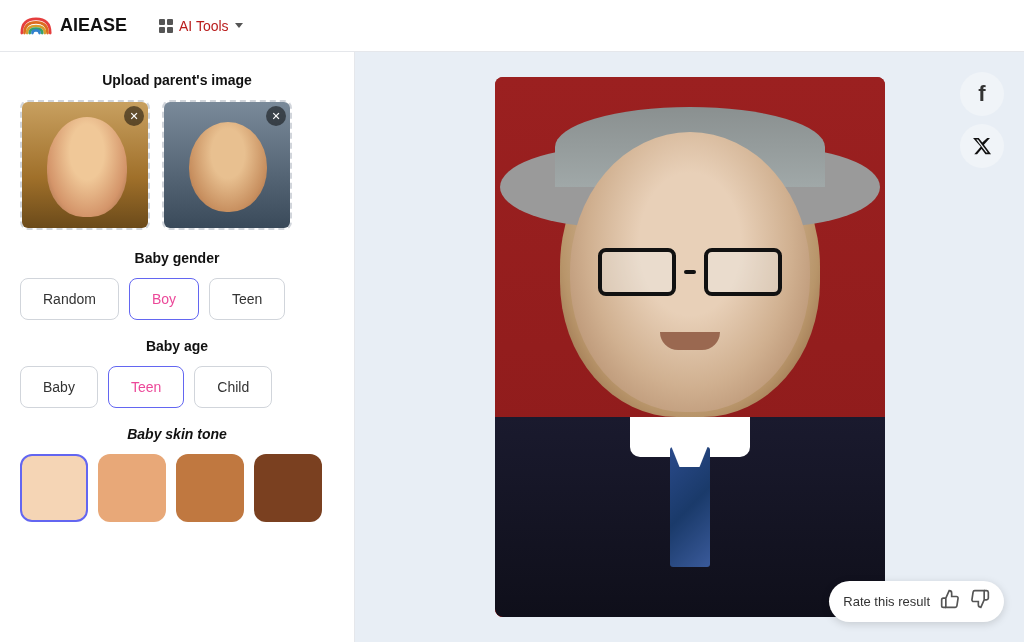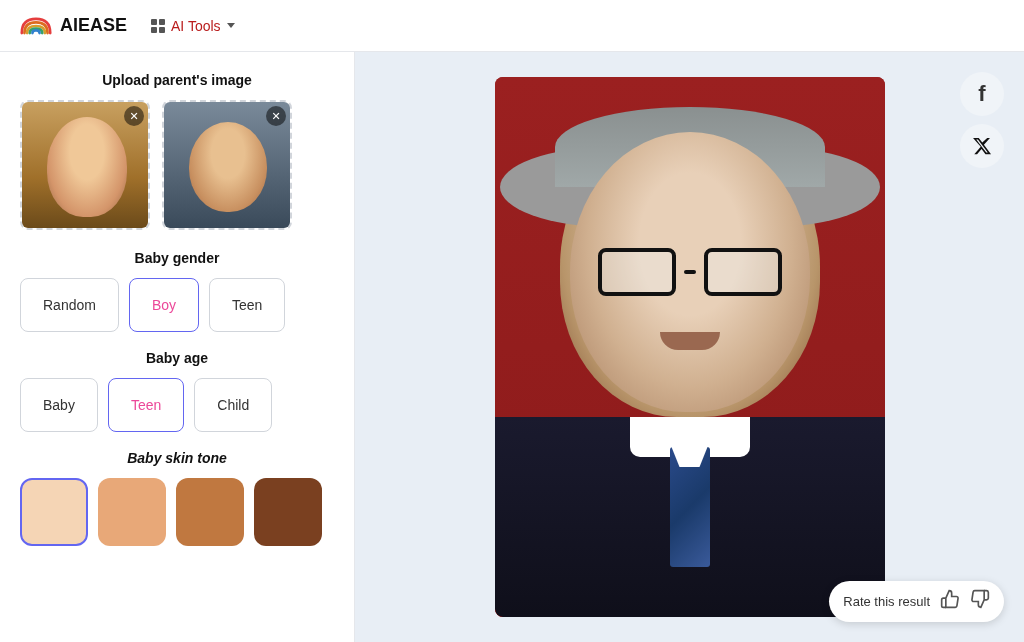--- a/index.html
+++ b/index.html
@@ -14,21 +14,21 @@
     }
 
     
     .header {
       background: #fff;
       height: 52px;
       display: flex;
       align-items: center;
       padding: 0 20px;
       border-bottom: 1px solid #e5e7eb;
-      gap: 12px;
+      gap: 20px;
     }
     .logo {
       display: flex;
       align-items: center;
       gap: 8px;
       font-weight: 700;
       font-size: 18px;
       color: #111;
     }
     .logo-icon {
@@ -155,21 +155,21 @@
 
     
     .options-section {
       margin-bottom: 18px;
     }
     .option-buttons {
       display: flex;
       gap: 10px;
     }
     .opt-btn {
-      padding: 18px 22px;
+      padding: 12px 22px;
       border: 1.5px solid #d1d5db;
       border-radius: 8px;
       background: #fff;
       cursor: pointer;
       font-size: 14px;
       color: #333;
       font-weight: 500;
     }
     .opt-btn.active {
       border-color: #6366f1;

